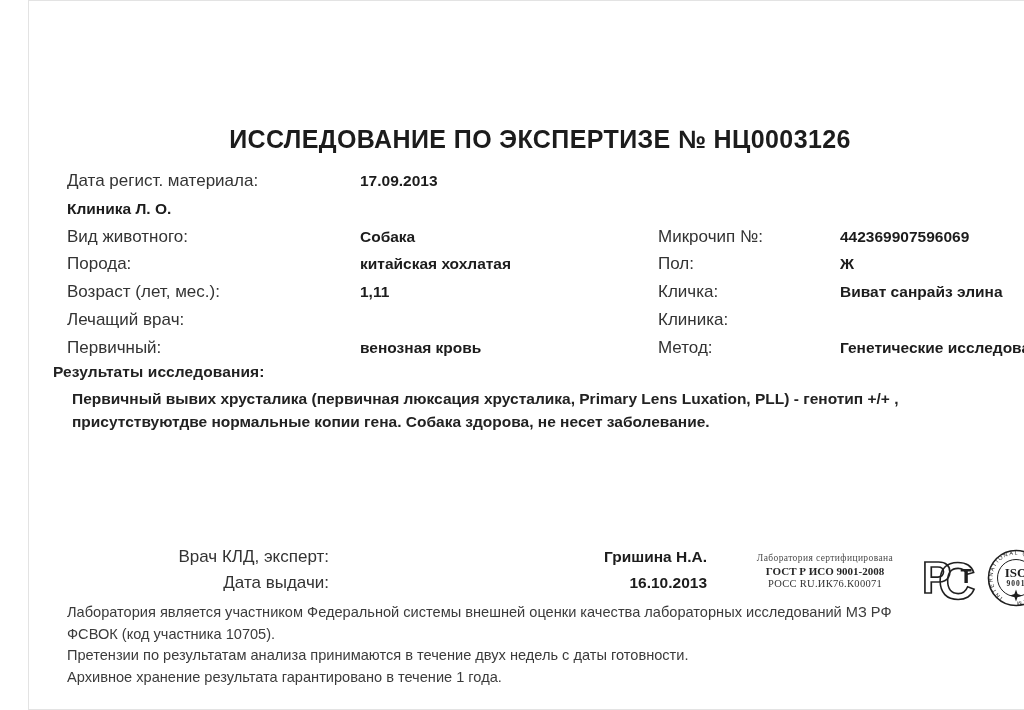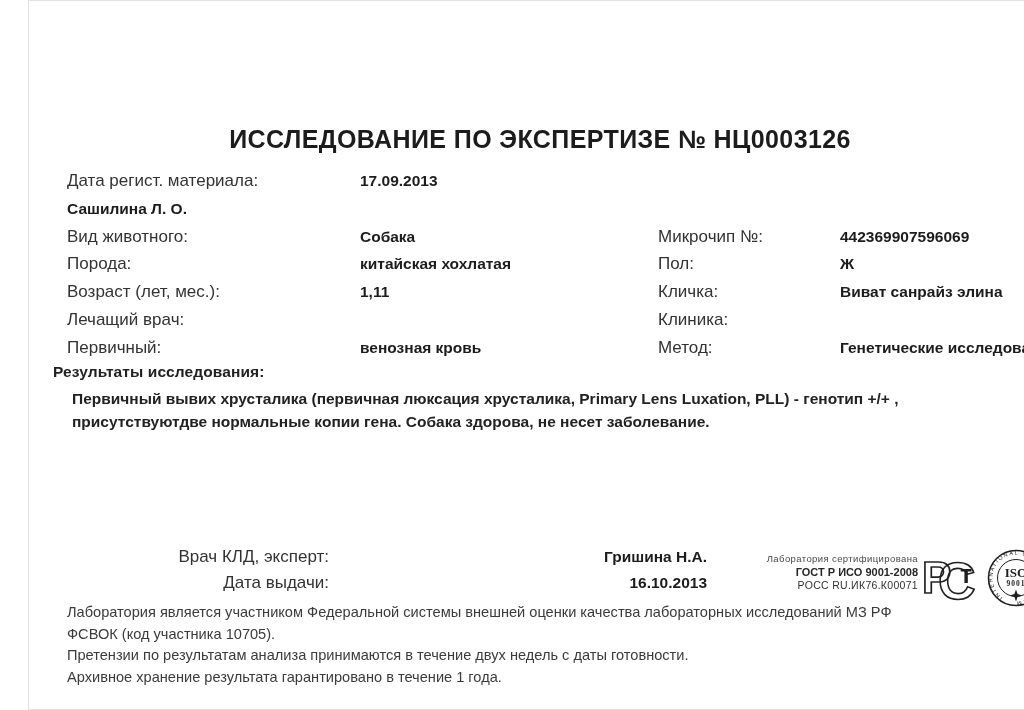--- a/index.html
+++ b/index.html
@@ -77,23 +77,24 @@
   }
   .cert {
     position: absolute;
     top: 548px;
     left: 703px;
     display: flex;
     align-items: flex-start;
   }
   .cert-text {
     width: 186px;
-    text-align: right;
+    text-align: center;
     padding-top: 4px;
     color: #3a3a3a;
+    font-family: Liberation Serif, serif;
   }
   .cert-caption { font-size: 9.5px; letter-spacing: 0.4px; color: #4a4a4a; }
   .cert-standard { font-size: 11px; font-weight: bold; color: #262626; margin-top: 2px; }
   .cert-number { font-size: 10.5px; letter-spacing: 0.3px; color: #333333; margin-top: 1px; }
   .logos { display: flex; align-items: center; margin-left: 4px; }
   .rst-svg { display: block; }
   .iso-svg { display: block; margin-left: 5px; }
   .footer {
     position: absolute;
     top: 601px;
@@ -113,21 +114,21 @@
   <div class="title">ИССЛЕДОВАНИЕ ПО ЭКСПЕРТИЗЕ № НЦ0003126</div>
 
   <div class="fields">
     <div class="frow">
       <span class="flabel">Дата регист. материала:</span>
       <span class="fvalue">17.09.2013</span>
       <span class="flabel"></span>
       <span class="fvalue"></span>
     </div>
     <div class="frow">
-      <span class="fvalue">Сашилина Л. О.</span>
+      <span class="fvalue">Клиника Л. О.</span>
       <span class="flabel"></span>
       <span class="fvalue"></span>
     </div>
     <div class="frow">
       <span class="flabel">Вид животного:</span>
       <span class="fvalue">Собака</span>
       <span class="flabel">Микрочип №:</span>
       <span class="fvalue">442369907596069</span>
     </div>
     <div class="frow">

